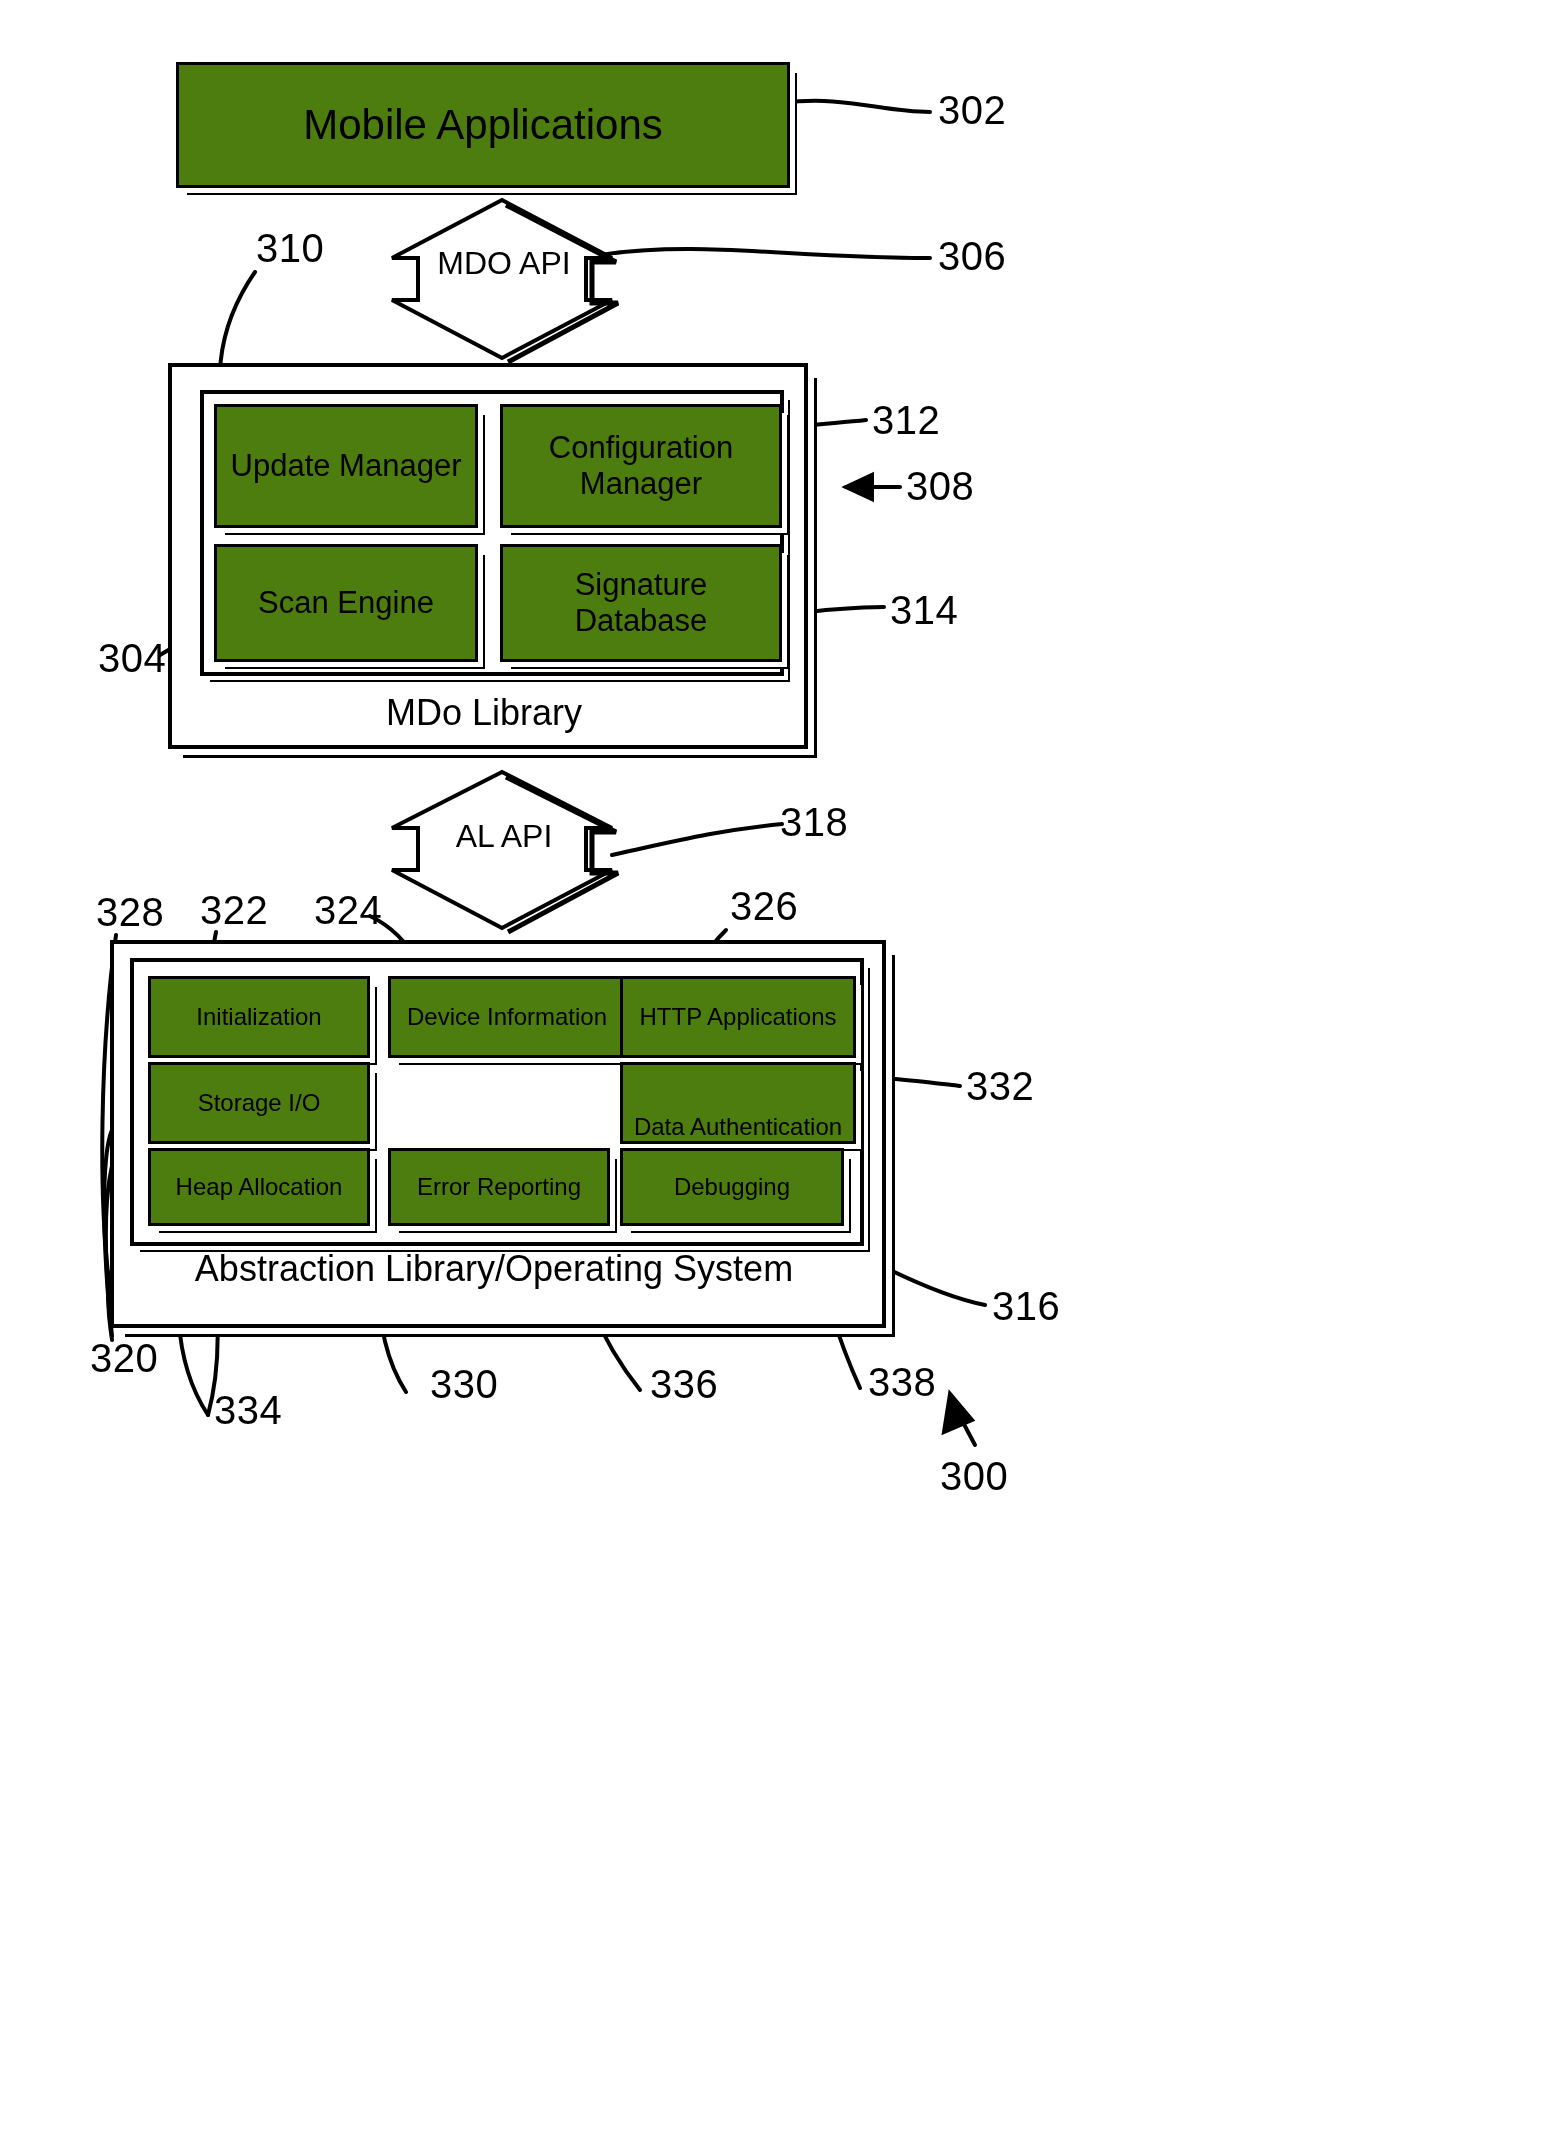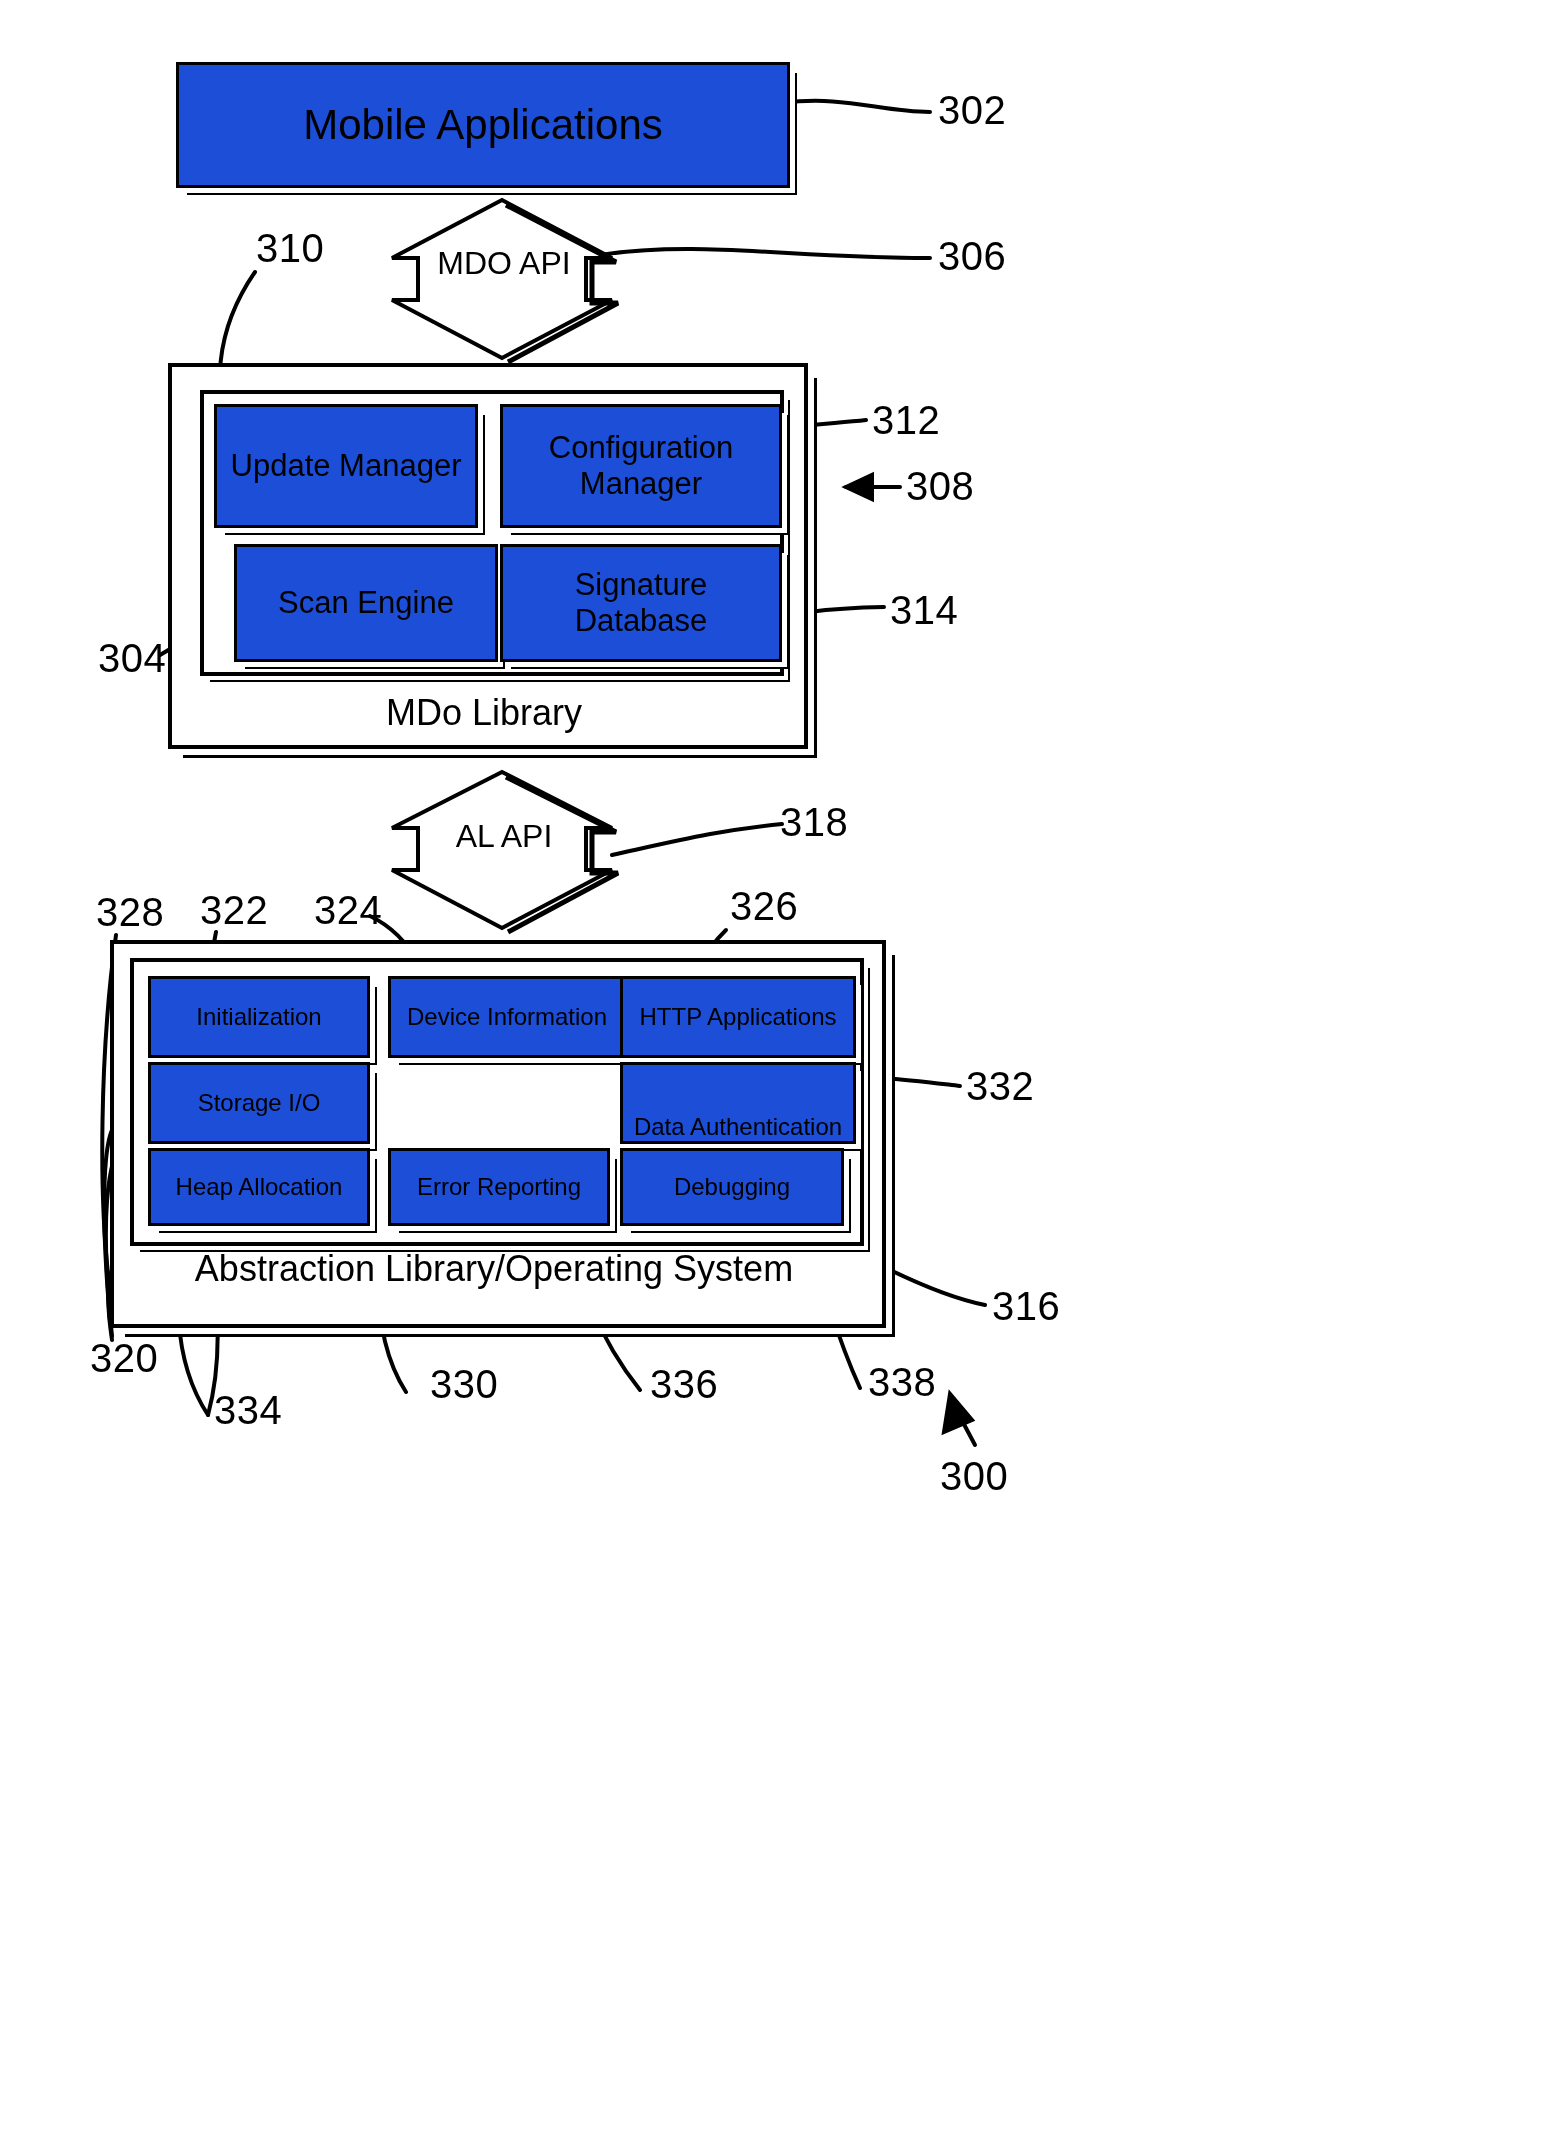--- a/index.html
+++ b/index.html
@@ -6,21 +6,21 @@
   body{
     width:1556px;height:2131px;position:relative;overflow:hidden;
     font-family:"Liberation Sans", sans-serif;color:#000;
   }
   #stage{position:absolute;inset:0;}
   svg#art{position:absolute;left:0;top:0;width:1556px;height:2131px;}
 
   
   .blk{
     position:absolute;
-    background:#1d4ed8;
+    background:#4d7c0f;
     border:3px solid #000;
     box-shadow:7px 7px 0 -2px #fff, 9px 9px 0 -2px #000;
     display:flex;align-items:center;justify-content:center;
     text-align:center;line-height:1.15;
   }
   .outer{
     position:absolute;background:#fff;border:4px solid #000;
     box-shadow:9px 9px 0 -3px #fff, 12px 12px 0 -3px #000;
   }
   .inner{
@@ -120,21 +120,21 @@
   <div class="inner" style="left:200px;top:390px;width:576px;height:278px;"></div>
 
   <div class="blk t-mid" style="left:214px;top:404px;width:258px;height:118px;">
     <span>Update Manager</span>
   </div>
 
   <div class="blk t-mid" style="left:500px;top:404px;width:248px;height:118px;padding:0 14px;">
     <span>Configuration Manager</span>
   </div>
 
-  <div class="blk t-mid" style="left:214px;top:544px;width:258px;height:112px;margin-left:20px;">
+  <div class="blk t-mid" style="left:214px;top:544px;width:258px;height:112px;">
     <span>Scan Engine</span>
   </div>
 
   <div class="blk t-mid" style="left:500px;top:544px;width:248px;height:112px;padding:0 14px;">
     <span>Signature Database</span>
   </div>
 
   <div class="t-lib" style="left:168px;top:692px;width:632px;text-align:center;">MDo Library</div>
 
   <div class="t-api" style="left:424px;top:818px;width:160px;">AL API</div>

